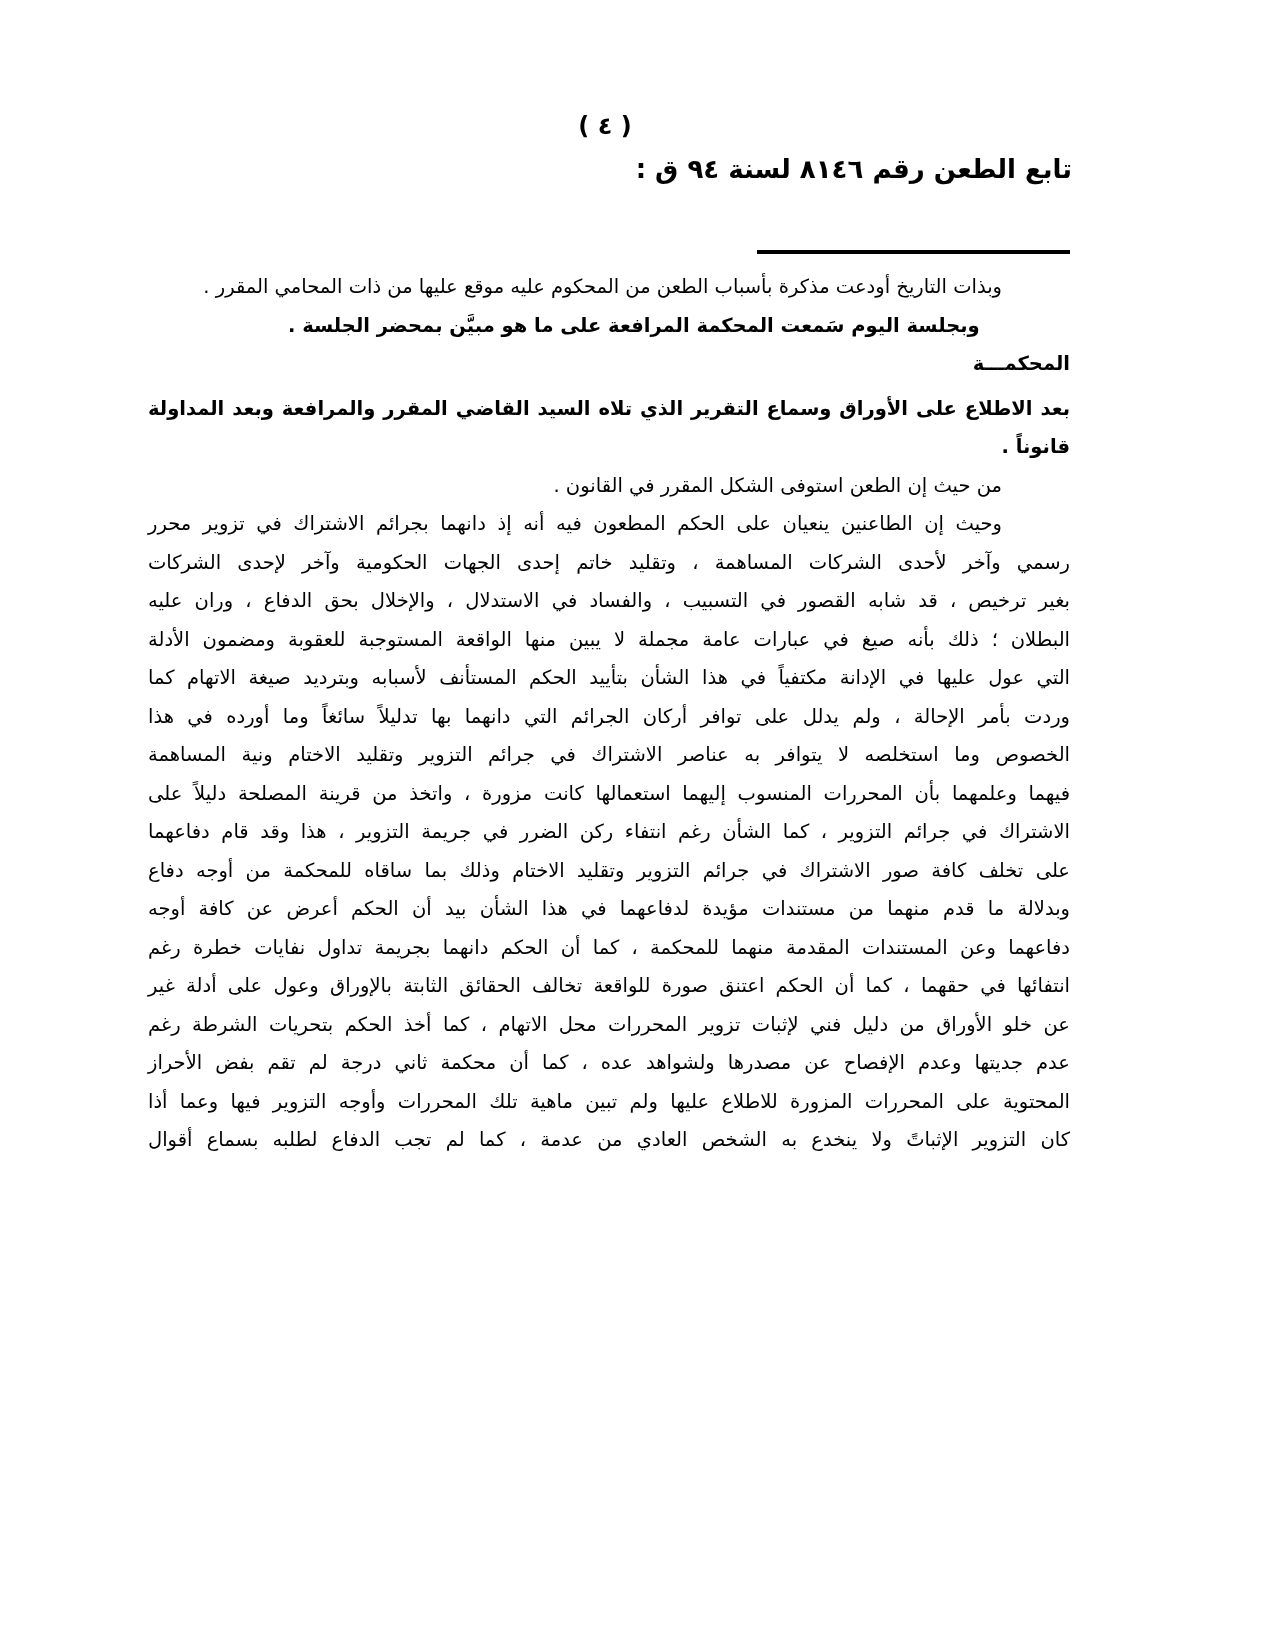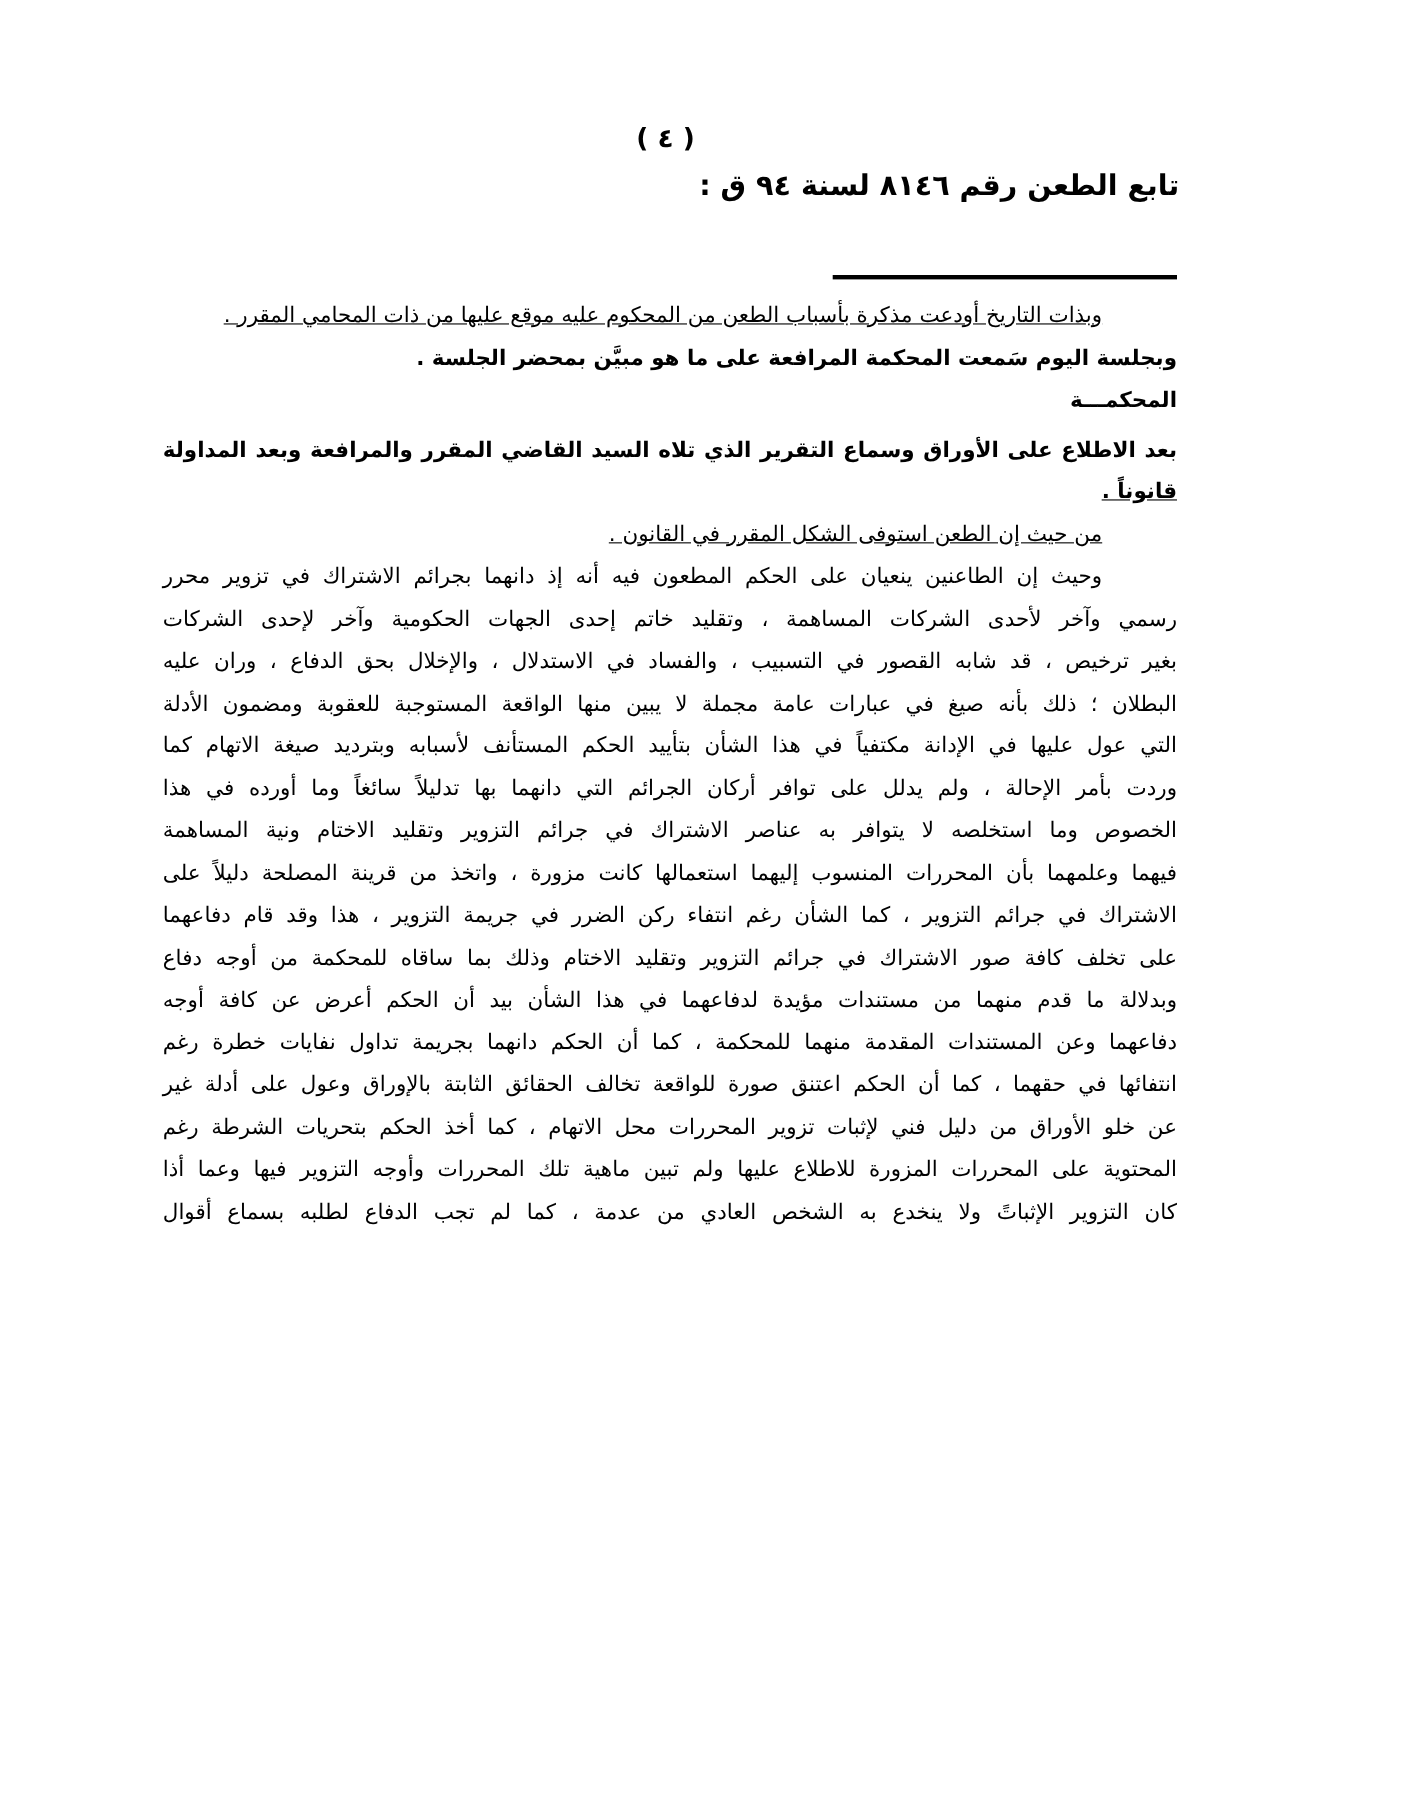--- a/index.html
+++ b/index.html
@@ -51,29 +51,29 @@
       font-size: 19.5px;
       line-height: 38.5px;
     }
     .bold { font-weight: bold; }
     .line {
       display: block;
       text-align: justify;
       text-align-last: justify;
       white-space: nowrap;
     }
-    .line.last { text-align-last: right; text-decoration: underline; }
+    .line.last { text-align-last: right; }
     .line.first { padding-right: 68px; }
     .heading-center {
       text-align: right;
       font-weight: bold;
       margin: 0 0 6px 0;
     }
     .sub-bold {
-      text-align: right;
+      text-align: left;
       font-weight: bold;
       padding-left: 140px;
     }
   </style>
 </head>
 <body>
 
 <div class="page-number">( ٤ )</div>
 
 <div class="case-header">تابع الطعن رقم ٨١٤٦ لسنة ٩٤ ق :</div>
@@ -103,17 +103,18 @@
     <span class="line">التي عول عليها في الإدانة مكتفياً في هذا الشأن بتأييد الحكم المستأنف لأسبابه وبترديد صيغة الاتهام كما</span>
     <span class="line">وردت بأمر الإحالة ، ولم يدلل على توافر أركان الجرائم التي دانهما بها تدليلاً سائغاً وما أورده في هذا</span>
     <span class="line">الخصوص وما استخلصه لا يتوافر به عناصر الاشتراك في جرائم التزوير وتقليد الاختام ونية المساهمة</span>
     <span class="line">فيهما وعلمهما بأن المحررات المنسوب إليهما استعمالها كانت مزورة ، واتخذ من قرينة المصلحة دليلاً على</span>
     <span class="line">الاشتراك في جرائم التزوير ، كما الشأن رغم انتفاء ركن الضرر في جريمة التزوير ، هذا وقد قام دفاعهما</span>
     <span class="line">على تخلف كافة صور الاشتراك في جرائم التزوير وتقليد الاختام  وذلك بما ساقاه للمحكمة من أوجه دفاع</span>
     <span class="line">وبدلالة ما قدم منهما من مستندات مؤيدة لدفاعهما في هذا الشأن بيد أن الحكم أعرض عن كافة أوجه</span>
     <span class="line">دفاعهما وعن المستندات المقدمة منهما للمحكمة ، كما أن الحكم دانهما بجريمة تداول نفايات خطرة رغم</span>
     <span class="line">انتفائها في حقهما ، كما أن الحكم اعتنق صورة للواقعة تخالف الحقائق الثابتة بالإوراق وعول على أدلة غير</span>
     <span class="line">عن خلو الأوراق من دليل فني لإثبات تزوير المحررات محل الاتهام ، كما أخذ الحكم بتحريات الشرطة رغم</span>
+    <span class="line">عدم جديتها وعدم الإفصاح عن مصدرها ولشواهد عده ، كما أن محكمة ثاني درجة لم تقم بفض الأحراز</span>
     <span class="line">المحتوية على المحررات المزورة للاطلاع عليها ولم تبين ماهية تلك المحررات وأوجه التزوير فيها وعما أذا</span>
     <span class="line">كان التزوير الإثباتً ولا ينخدع به الشخص العادي من عدمة ، كما لم تجب الدفاع لطلبه بسماع أقوال</span>
   </div>
 
 </div>
 
 </body></html>

